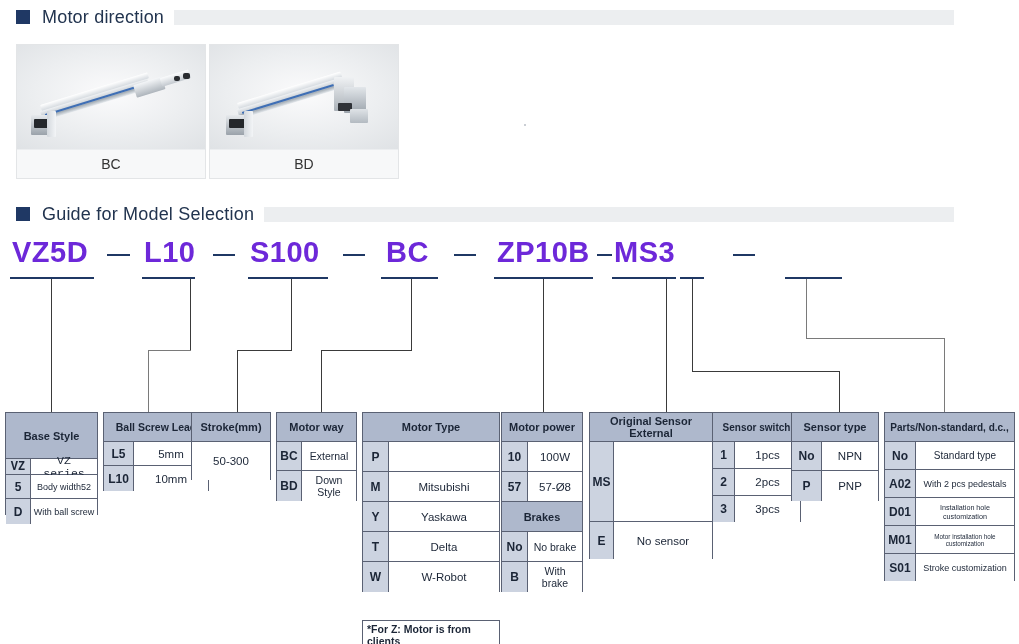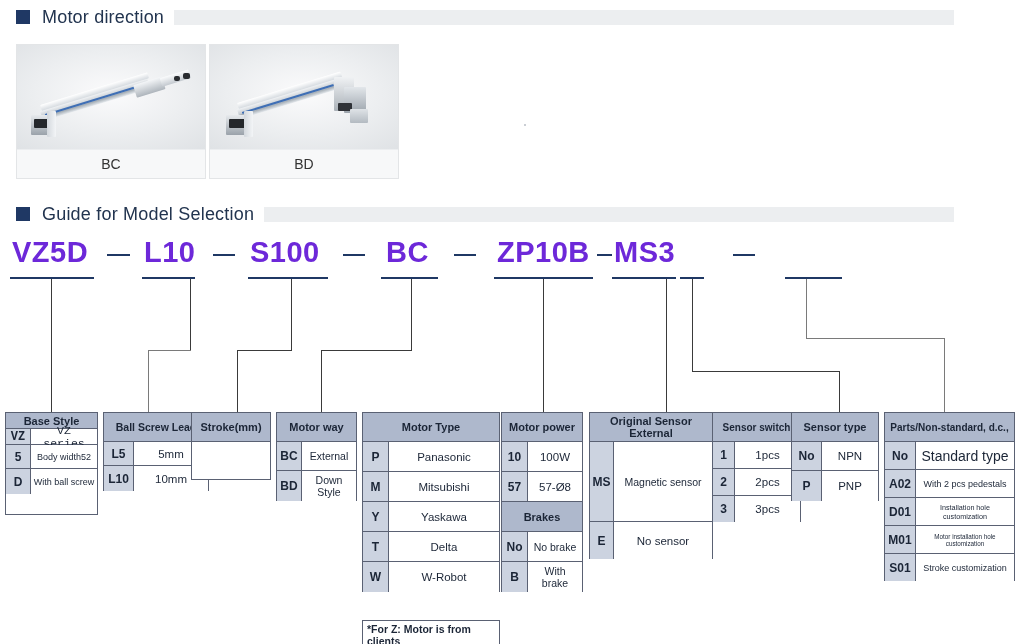--- a/index.html
+++ b/index.html
@@ -311,21 +311,21 @@
 
 <div class="ln lnv" style="left:692px; top:279px; height:92px;"></div>
 <div class="ln lnh" style="left:692px; top:371px; width:148px;"></div>
 <div class="ln lnv" style="left:839px; top:371px; height:41px;"></div>
 
 <div class="ln lnv ln-gray" style="left:806px; top:279px; height:59px;"></div>
 <div class="ln lnh ln-gray" style="left:806px; top:338px; width:139px;"></div>
 <div class="ln lnv ln-gray" style="left:944px; top:338px; height:74px;"></div>
 
 <div class="tbl" style="left:5px; top:412px; width:93px; height:103px;">
-  <div class="th" style="height:16px;">Base Style</div>
+  <div class="th" style="height:46px;">Base Style</div>
   <div class="trow" style="height:16px;font-family:Liberation Mono, monospace;">
     <div class="cl" style="width:25px;">VZ</div>
     <div class="cr">VZ series</div>
   </div>
   <div class="trow" style="height:24px;">
     <div class="cl" style="width:25px;">5</div>
     <div class="cr small">Body width52</div>
   </div>
   <div class="trow last" style="height:25px;">
     <div class="cl" style="width:25px;">D</div>
@@ -340,39 +340,41 @@
     <div class="cr">5mm</div>
   </div>
   <div class="trow last" style="height:25px;">
     <div class="cl" style="width:30px;">L10</div>
     <div class="cr">10mm</div>
   </div>
 </div>
 
 <div class="tbl" style="left:191px; top:412px; width:80px; height:68px;">
   <div class="th" style="height:29px;">Stroke(mm)</div>
+  <div class="trow last" style="height:38px;">
+    <div class="cfull">50-300</div>
+  </div>
 </div>
 
 <div class="tbl" style="left:276px; top:412px; width:81px; height:89px;">
   <div class="th" style="height:29px;">Motor way</div>
   <div class="trow" style="height:29px;">
     <div class="cl" style="width:25px;">BC</div>
     <div class="cr" style="font-size:10.5px;">External</div>
   </div>
   <div class="trow last" style="height:30px;">
     <div class="cl" style="width:25px;">BD</div>
     <div class="cr" style="font-size:10.5px;">Down Style</div>
   </div>
 </div>
 
 <div class="tbl" style="left:362px; top:412px; width:138px; height:180px;">
   <div class="th" style="height:29px;">Motor Type</div>
   <div class="trow" style="height:30px;">
     <div class="cl" style="width:26px;">P</div>
-    <div class="cr">Panasonic</div>
   </div>
   <div class="trow" style="height:30px;">
     <div class="cl" style="width:26px;">M</div>
     <div class="cr">Mitsubishi</div>
   </div>
   <div class="trow" style="height:30px;">
     <div class="cl" style="width:26px;">Y</div>
     <div class="cr">Yaskawa</div>
   </div>
   <div class="trow" style="height:30px;">
@@ -407,21 +409,20 @@
   <div class="trow last" style="height:30px;">
     <div class="cl" style="width:26px;">B</div>
     <div class="cr" style="font-size:10.5px;">With brake</div>
   </div>
 </div>
 
 <div class="tbl" style="left:589px; top:412px; width:124px; height:147px;">
   <div class="th" style="height:29px; font-size:11px;">Original Sensor External</div>
   <div class="trow" style="height:80px;">
     <div class="cl" style="width:24px;">MS</div>
-    <div class="cr" style="font-size:10.5px;">Magnetic sensor</div>
   </div>
   <div class="trow last" style="height:37px;">
     <div class="cl" style="width:24px;">E</div>
     <div class="cr">No sensor</div>
   </div>
 </div>
 
 <div class="tbl" style="left:713px; top:412px; width:88px; height:110px; border-left:none;">
   <div class="th" style="height:29px; font-size:10px;">Sensor switch</div>
   <div class="trow" style="height:27px;">
@@ -447,21 +448,21 @@
   <div class="trow last" style="height:30px;">
     <div class="cl" style="width:30px;">P</div>
     <div class="cr">PNP</div>
   </div>
 </div>
 
 <div class="tbl" style="left:884px; top:412px; width:131px; height:169px;">
   <div class="th" style="height:29px; font-size:10px;">Parts/Non-standard, d.c.,</div>
   <div class="trow" style="height:28px;">
     <div class="cl" style="width:31px;">No</div>
-    <div class="cr" style="font-size:14px;">Standard type</div>
+    <div class="cr" style="font-size:10px;">Standard type</div>
   </div>
   <div class="trow" style="height:28px;">
     <div class="cl" style="width:31px;">A02</div>
     <div class="cr small">With 2 pcs pedestals</div>
   </div>
   <div class="trow" style="height:28px;">
     <div class="cl" style="width:31px;">D01</div>
     <div class="cr tiny">Installation hole customization</div>
   </div>
   <div class="trow" style="height:28px;">

